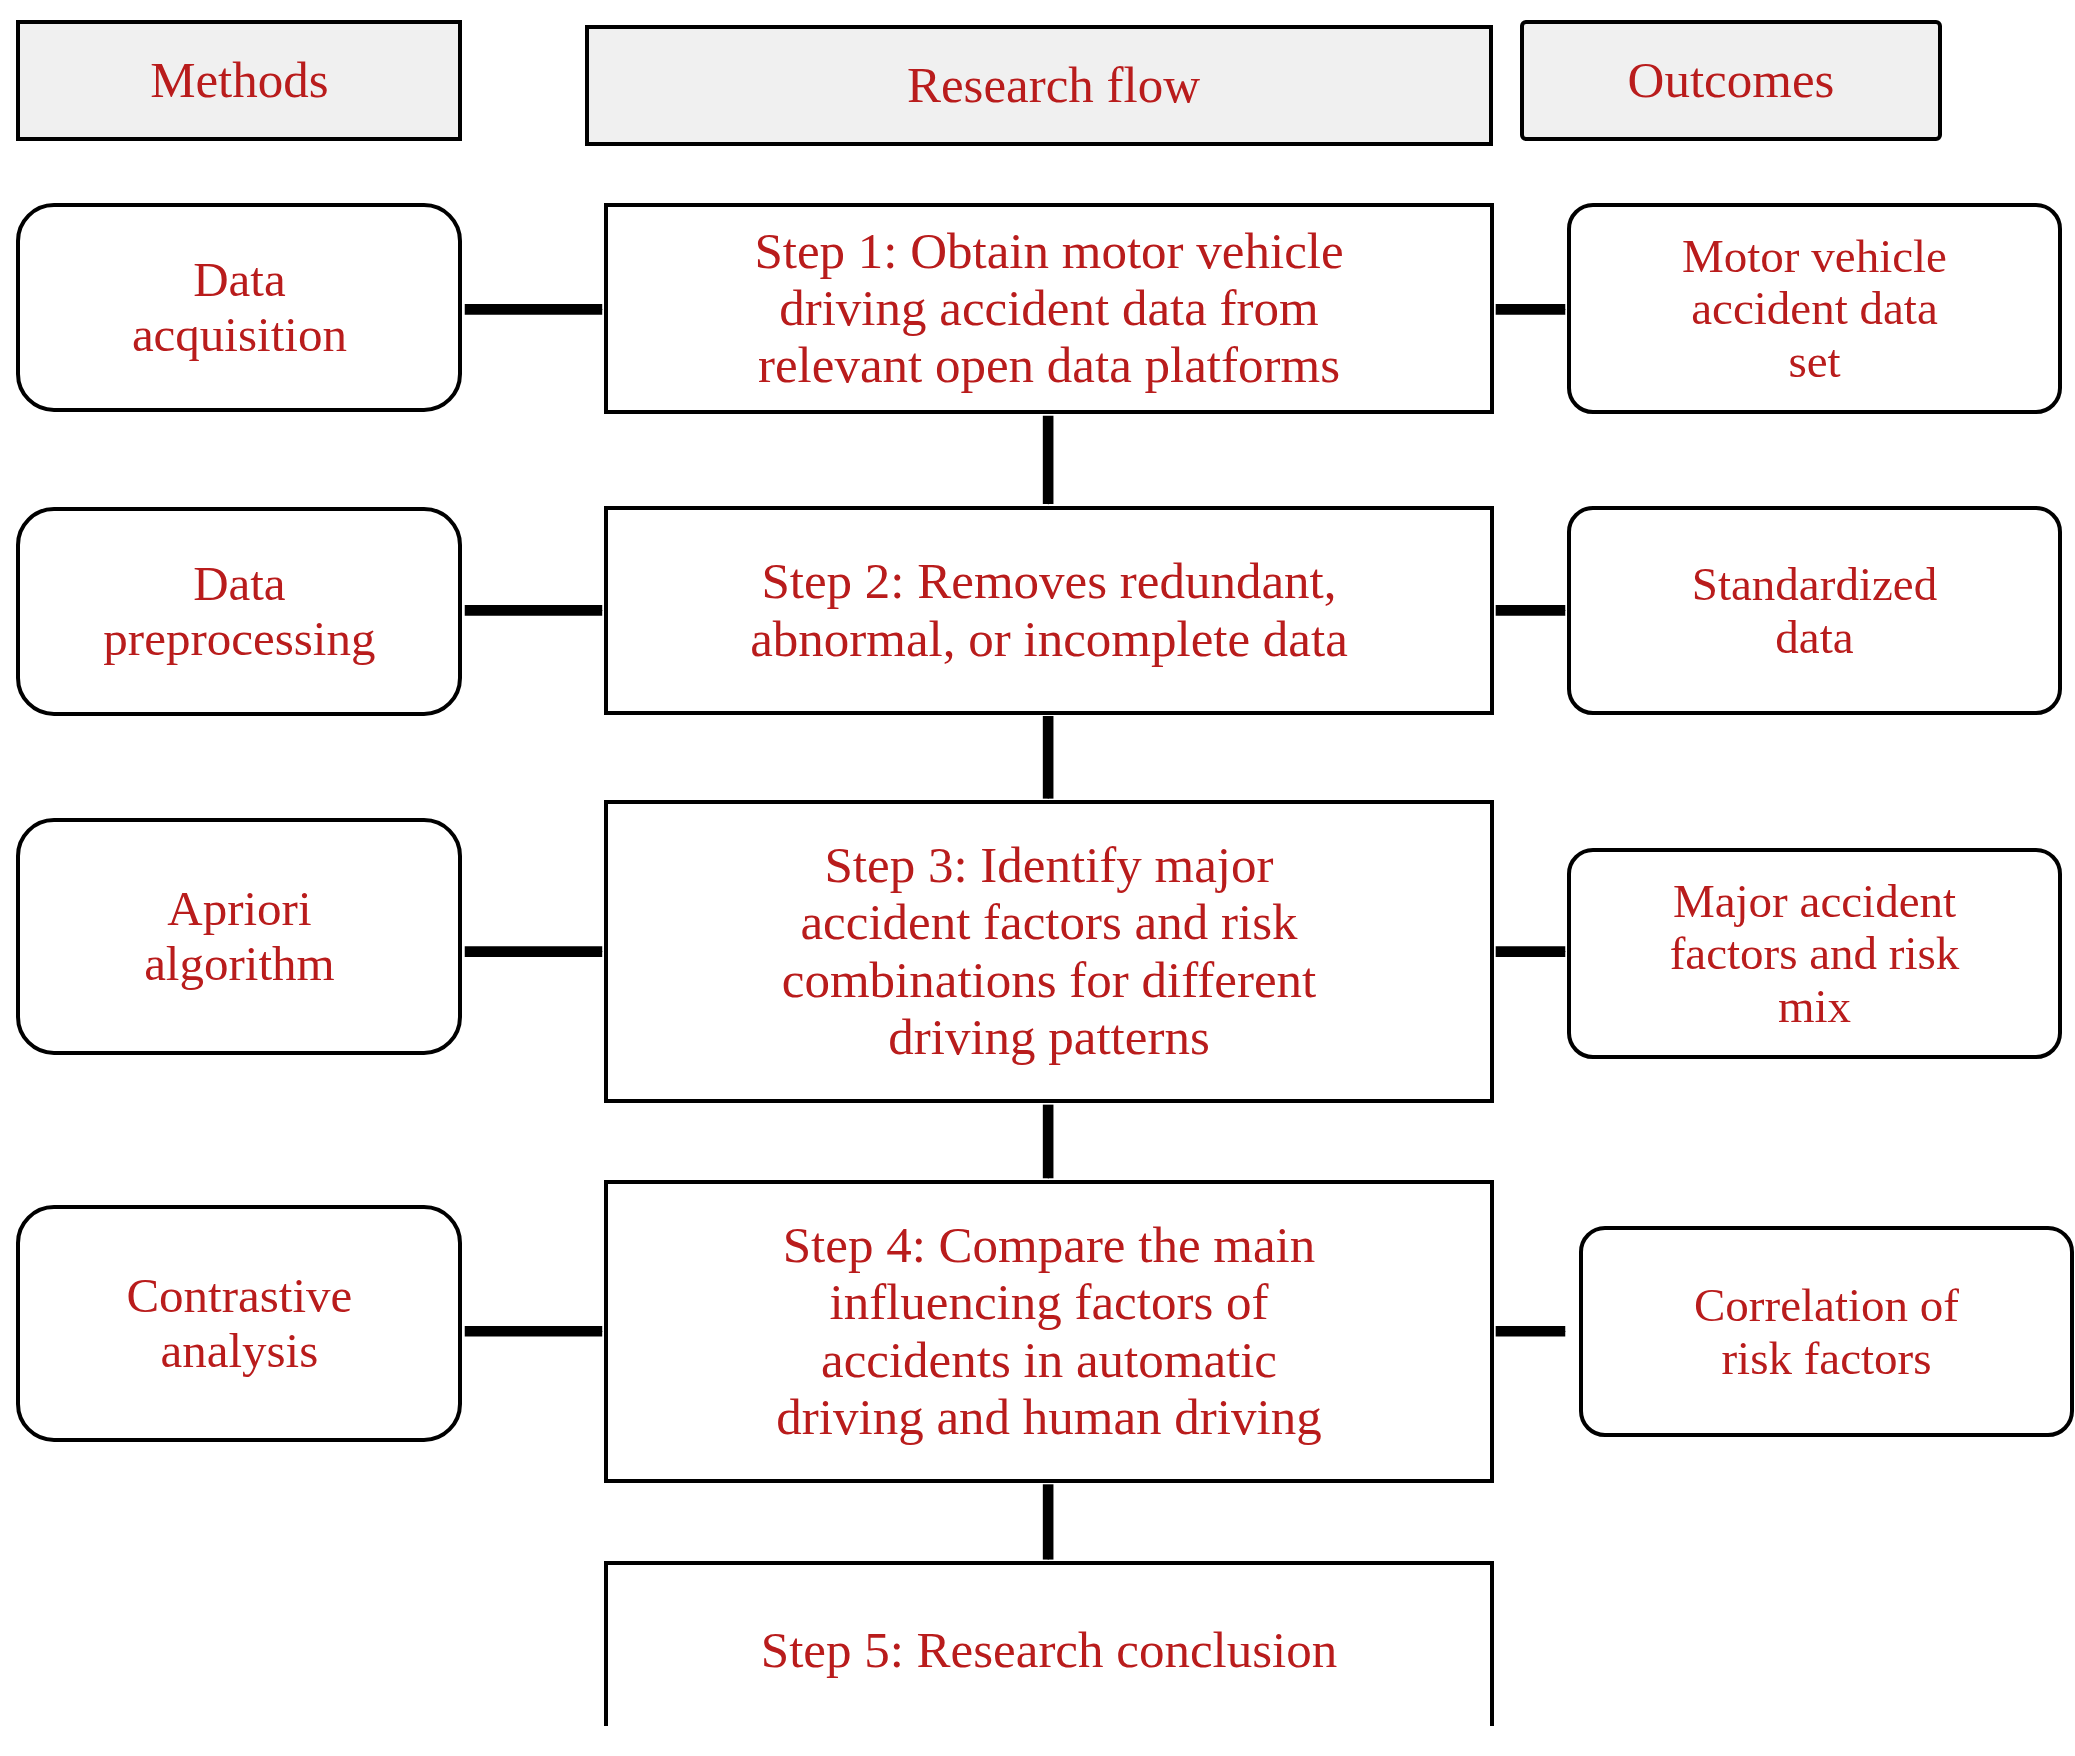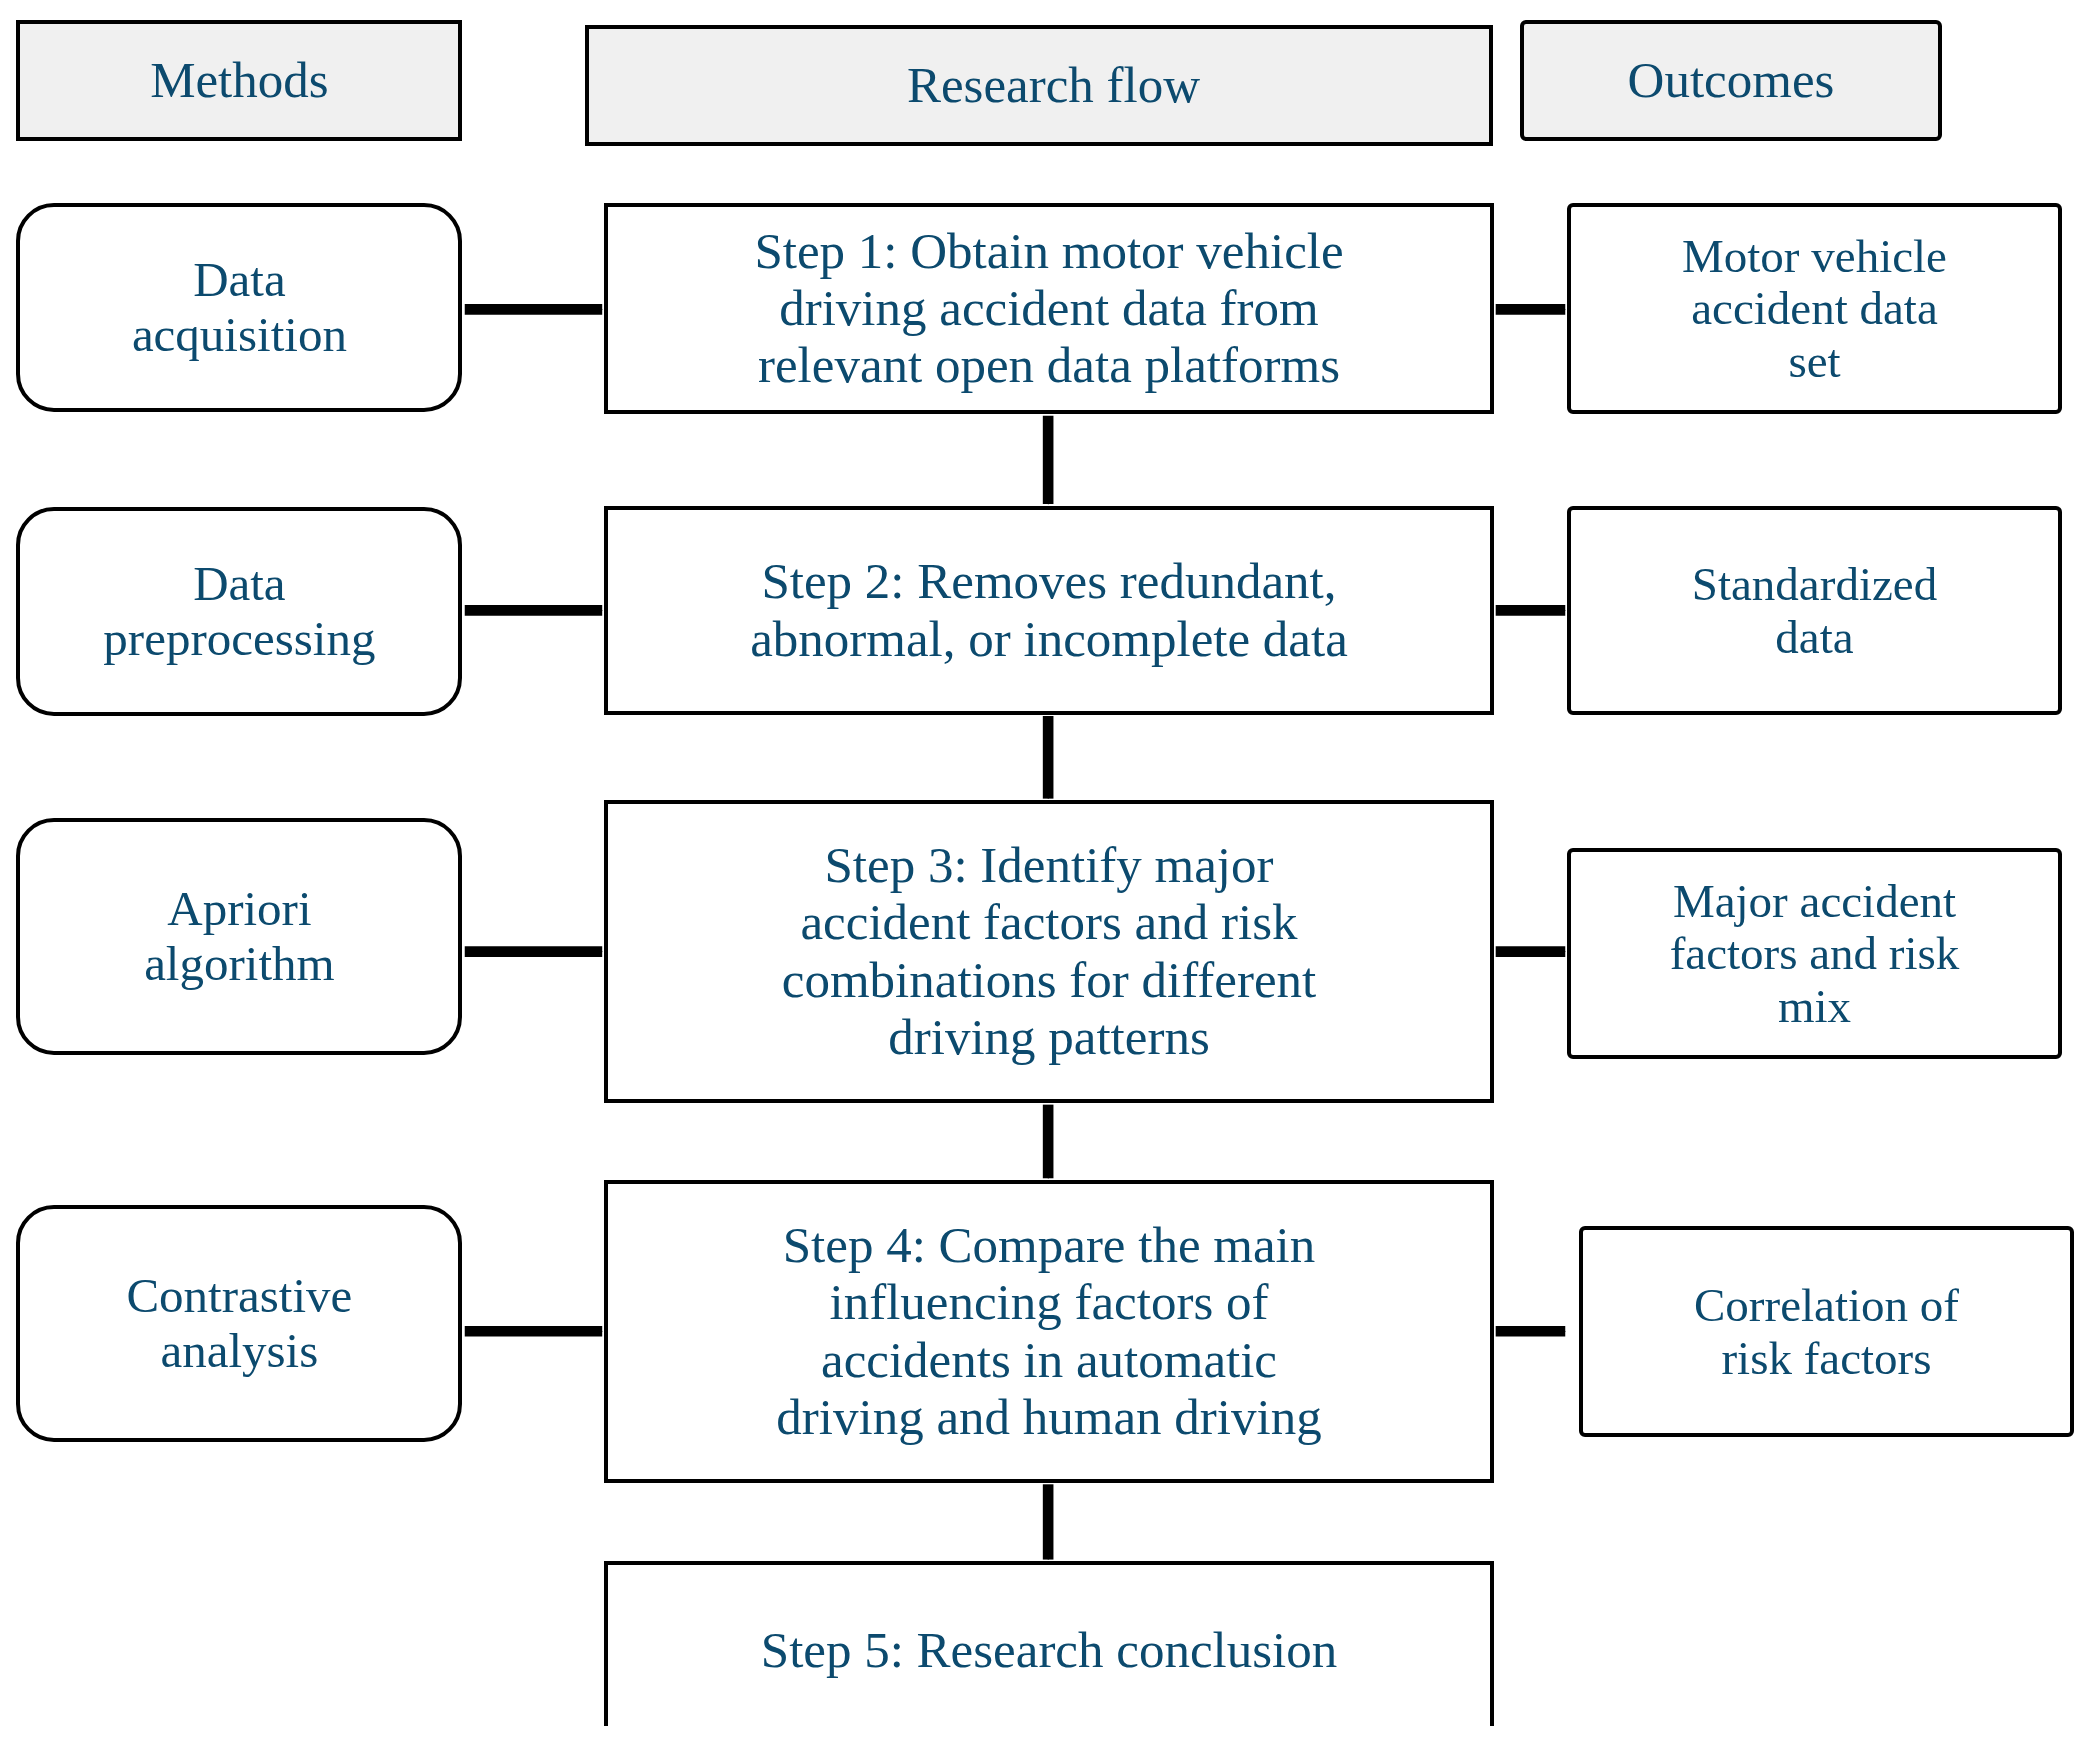--- a/index.html
+++ b/index.html
@@ -6,21 +6,21 @@
     margin: 0;
     padding: 0;
     background: #ffffff;
   }
   #stage {
     position: relative;
     width: 2075px;
     height: 1726px;
     background: #ffffff;
     font-family: "Liberation Serif", "DejaVu Serif", serif;
-    color: #0c4a6e;
+    color: #b91c1c;
     overflow: hidden;
   }
 
   .node {
     position: absolute;
     box-sizing: border-box;
     display: flex;
     align-items: center;
     justify-content: center;
     text-align: center;
@@ -42,21 +42,21 @@
   }
 
   .step-box {
     border: 4.1px solid #000000;
     border-radius: 0;
     font-size: 51px;
   }
 
   .outcome-box {
     border: 4.9px solid #000000;
-    border-radius: 6px;
+    border-radius: 26px;
     font-size: 47px;
   }
 
   .node .txt {
     display: block;
     padding: 0 11.5px;
     white-space: pre-line;
   }
 
   

